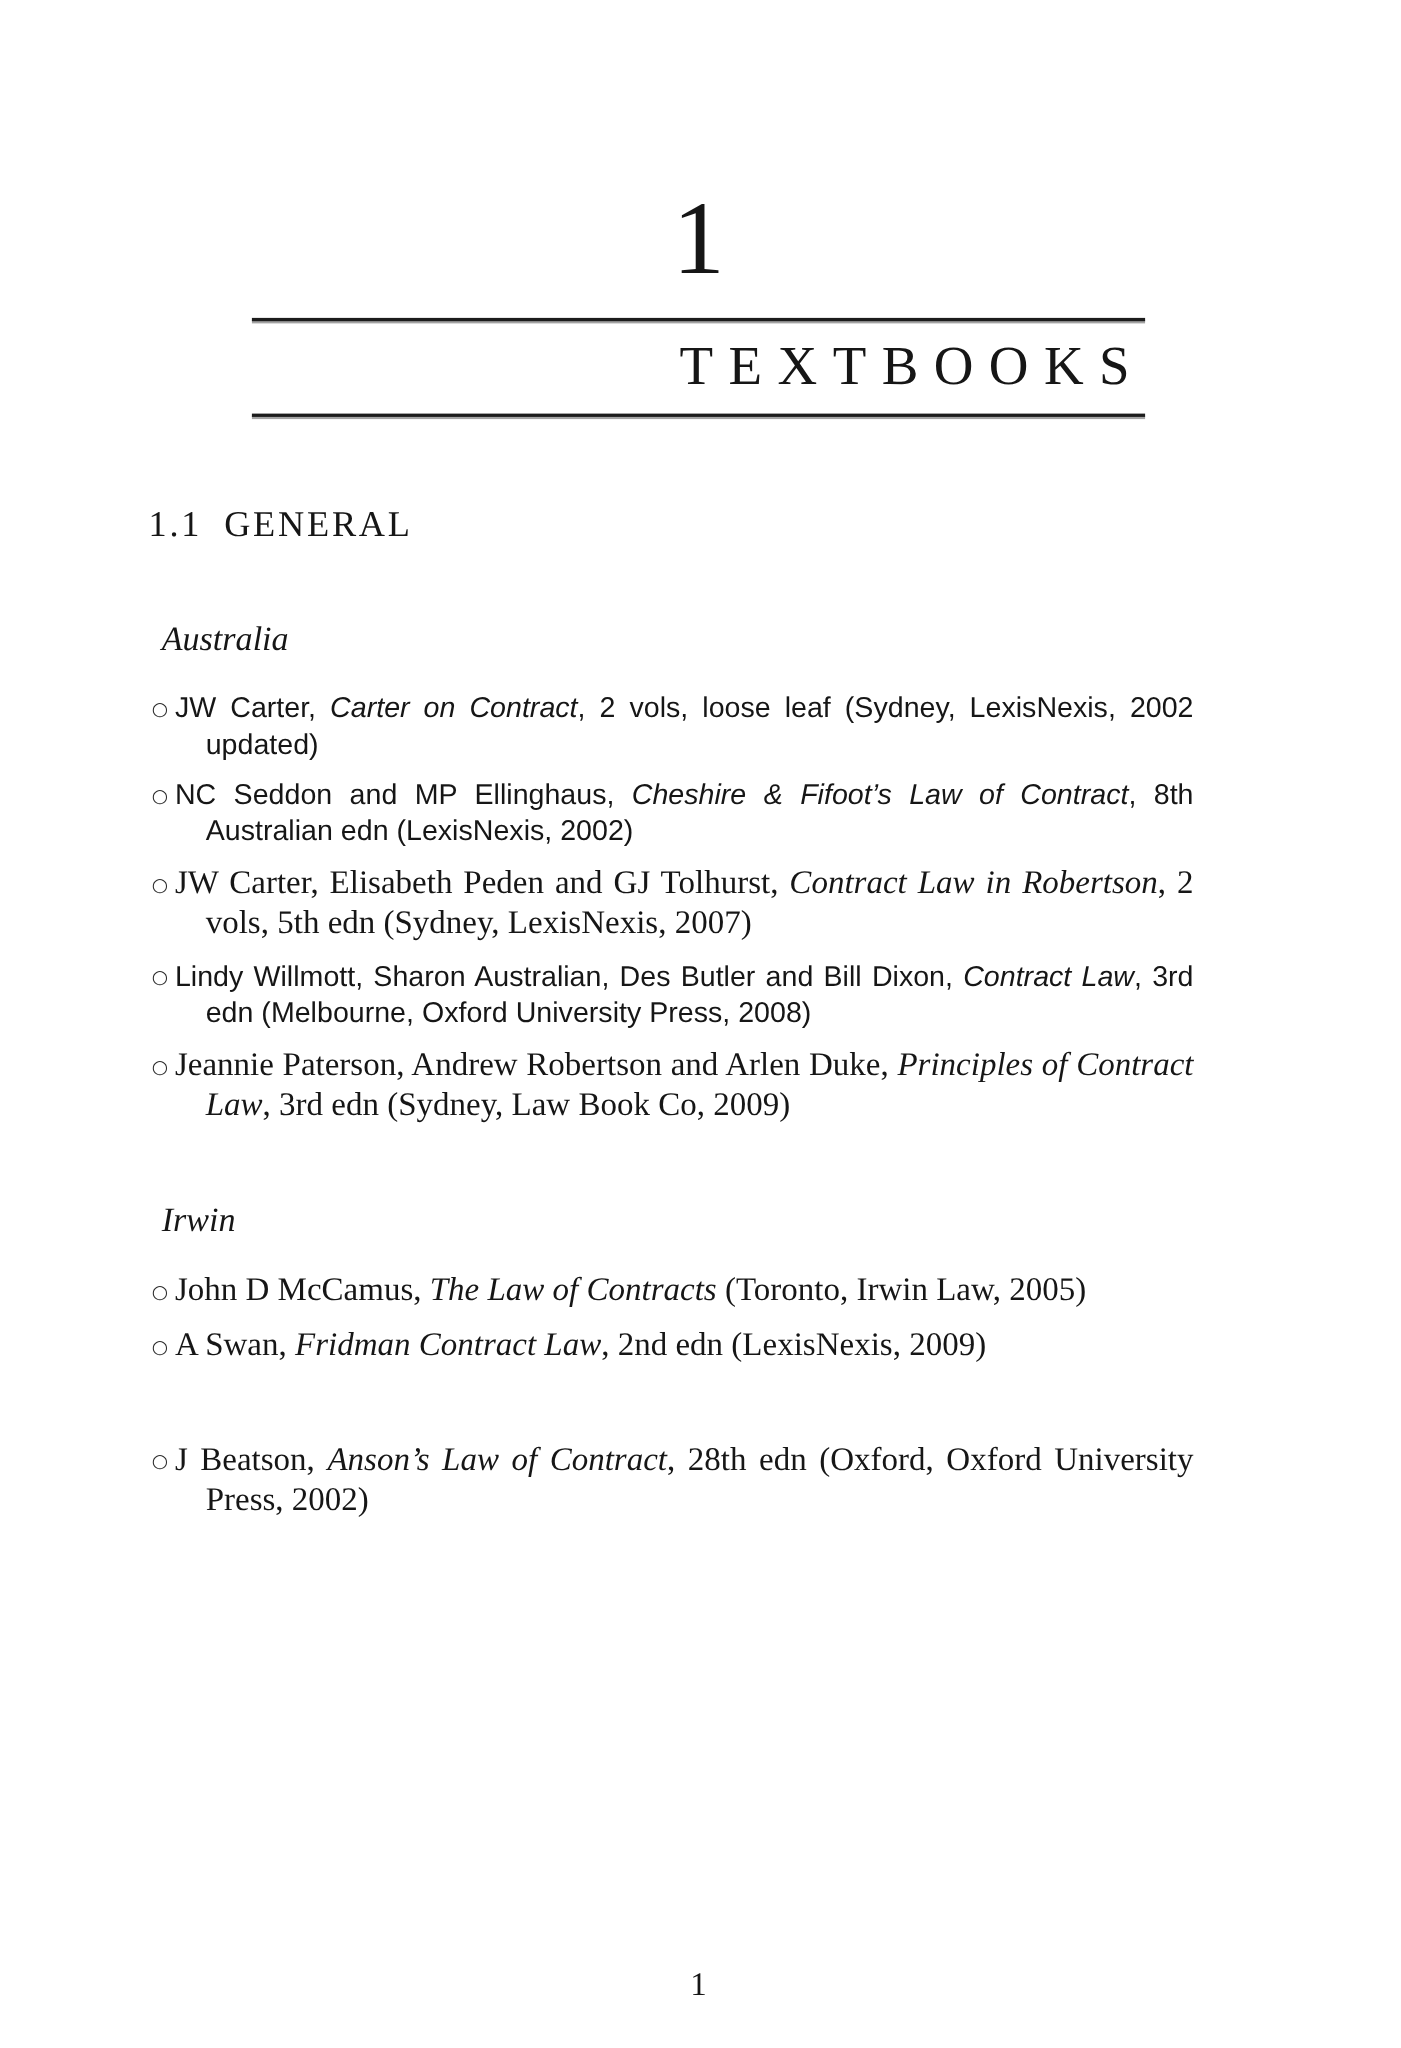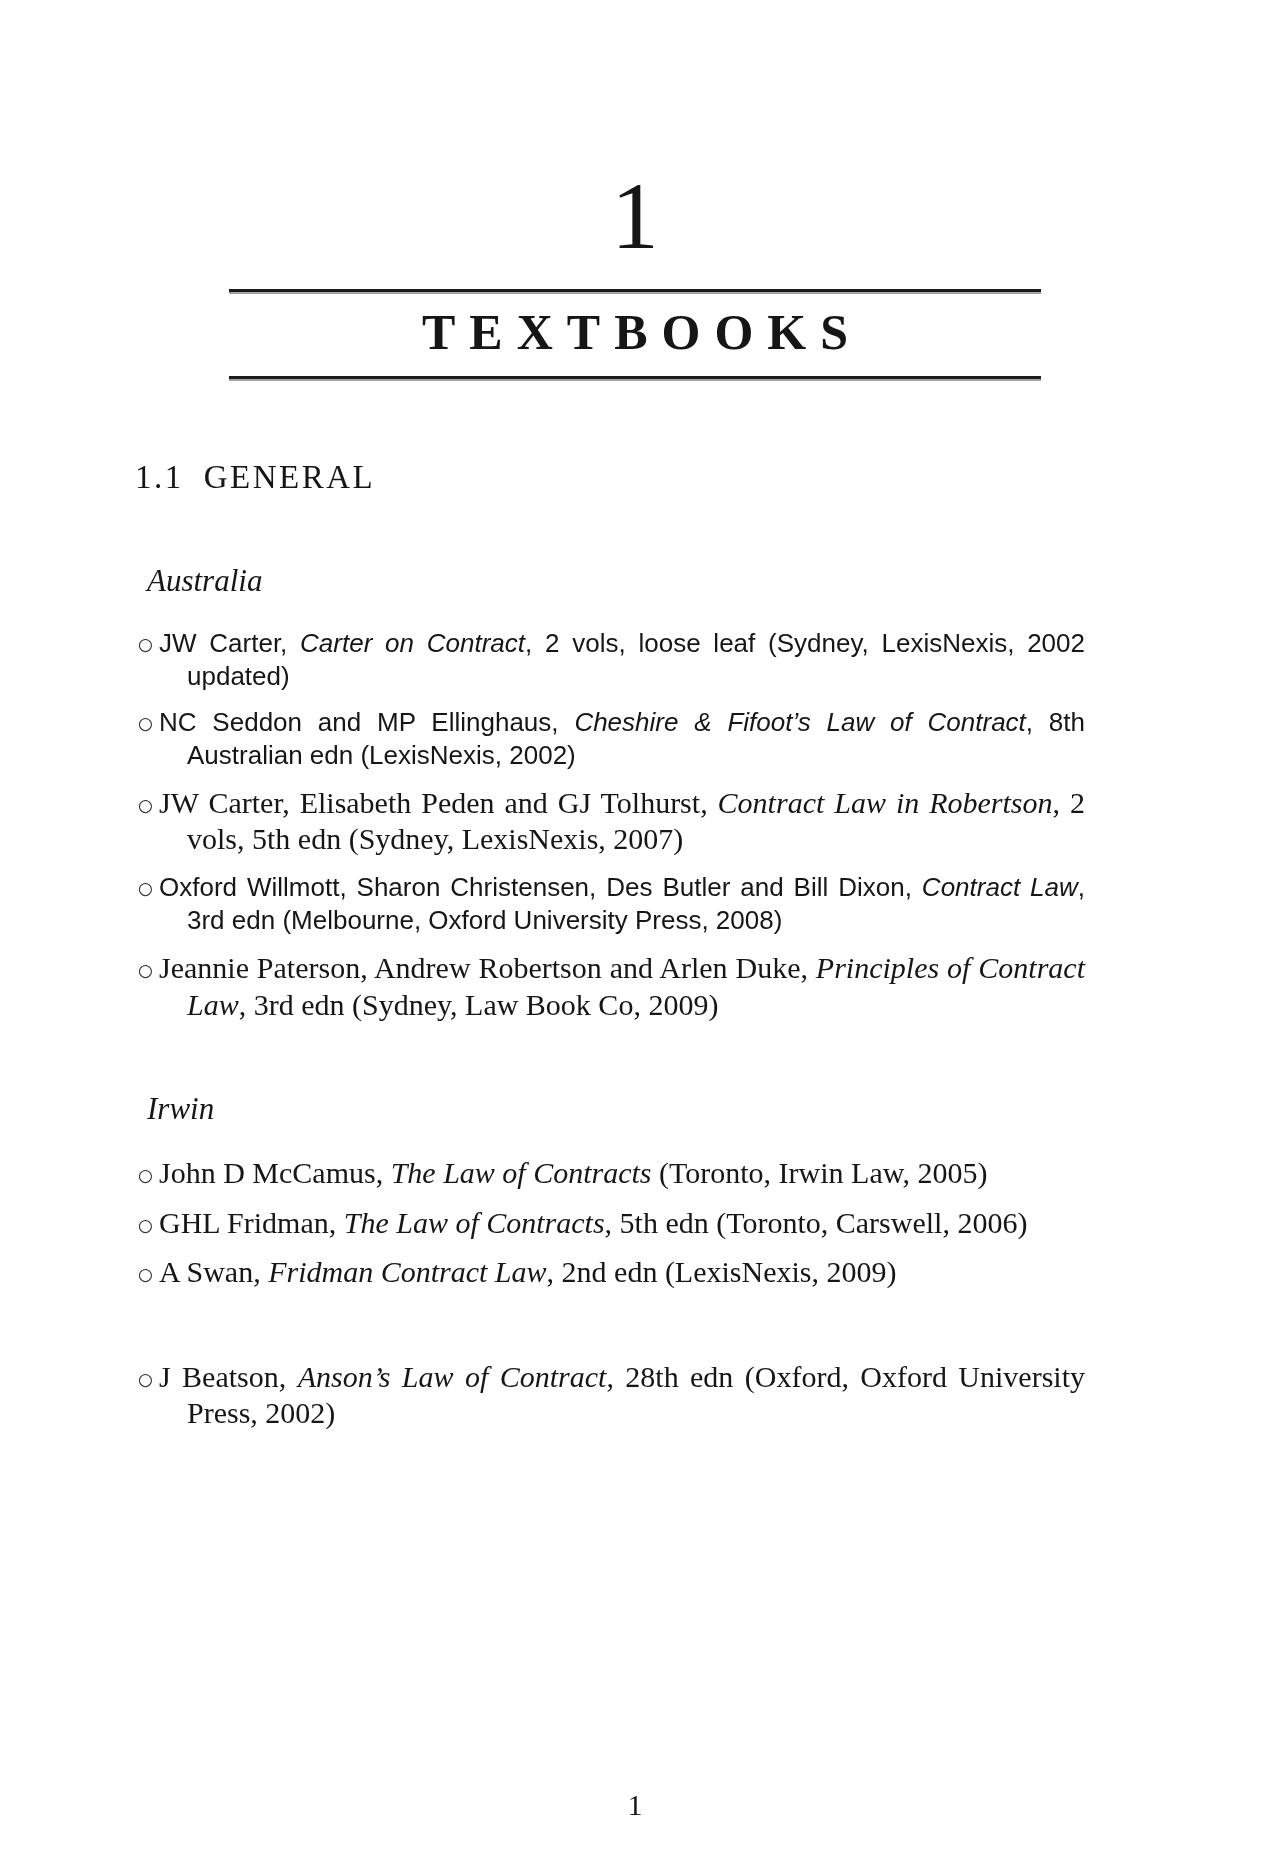--- a/index.html
+++ b/index.html
@@ -37,24 +37,25 @@
     margin-bottom:24px;
   }
   .rule{
     height:3px;
     background:var(--rule);
     box-shadow:0 2px 0 var(--rule-shadow);
   }
   .chapter-title{
     margin:13px 0 16px 0;
     font-size:50px;
-    font-weight:700;
+    font-weight:400;
     letter-spacing:14px;
     text-indent:14px; 
     line-height:1.1;
+    text-align:right;
   }
   
   .section-heading{
     margin:80px 0 0 0;
     font-size:33px;
     font-weight:400;
     letter-spacing:2.5px;
     line-height:1.1;
   }
   .section-heading .sec-num{margin-right:20px;}
@@ -125,29 +126,28 @@
 
   <h2 class="section-heading"><span class="sec-num">1.1</span><span>GENERAL</span></h2>
 
   <main>
       <section class="region-section">
         <h3 class="region-heading">Australia</h3>
         <ul class="entry-list">
           <li class="entry sans"><span class="bullet">○</span><span>JW Carter, </span><em>Carter on Contract</em><span>, 2 vols, loose leaf (Sydney, LexisNexis, 2002 updated)</span></li>
           <li class="entry sans"><span class="bullet">○</span><span>NC Seddon and MP Ellinghaus, </span><em>Cheshire &amp; Fifoot’s Law of Contract</em><span>, 8th Australian edn (LexisNexis, 2002)</span></li>
           <li class="entry serif"><span class="bullet">○</span><span>JW Carter, Elisabeth Peden and GJ Tolhurst, </span><em>Contract Law in Robertson</em><span>, 2 vols, 5th edn (Sydney, LexisNexis, 2007)</span></li>
-          <li class="entry sans"><span class="bullet">○</span><span>Oxford Willmott, Sharon Christensen, Des Butler and Bill Dixon, </span><em>Contract Law</em><span>, 3rd edn (Melbourne, Oxford University Press, 2008)</span></li>
+          <li class="entry sans"><span class="bullet">○</span><span>Lindy Willmott, Sharon Australian, Des Butler and Bill Dixon, </span><em>Contract Law</em><span>, 3rd edn (Melbourne, Oxford University Press, 2008)</span></li>
           <li class="entry serif"><span class="bullet">○</span><span>Jeannie Paterson, Andrew Robertson and Arlen Duke, </span><em>Principles of Contract Law</em><span>, 3rd edn (Sydney, Law Book Co, 2009)</span></li>
         </ul>
       </section>
       <section class="region-section">
         <h3 class="region-heading">Irwin</h3>
         <ul class="entry-list">
           <li class="entry serif"><span class="bullet">○</span><span>John D McCamus, </span><em>The Law of Contracts</em><span> (Toronto, Irwin Law, 2005)</span></li>
-          <li class="entry serif"><span class="bullet">○</span><span>GHL Fridman, </span><em>The Law of Contracts</em><span>, 5th edn (Toronto, Carswell, 2006)</span></li>
           <li class="entry serif"><span class="bullet">○</span><span>A Swan, </span><em>Fridman Contract Law</em><span>, 2nd edn (LexisNexis, 2009)</span></li>
         </ul>
       </section>
       <section class="region-section">
         <ul class="entry-list">
           <li class="entry serif"><span class="bullet">○</span><span>J Beatson, </span><em>Anson’s Law of Contract</em><span>, 28th edn (Oxford, Oxford University Press, 2002)</span></li>
         </ul>
       </section>
     </main>
 

